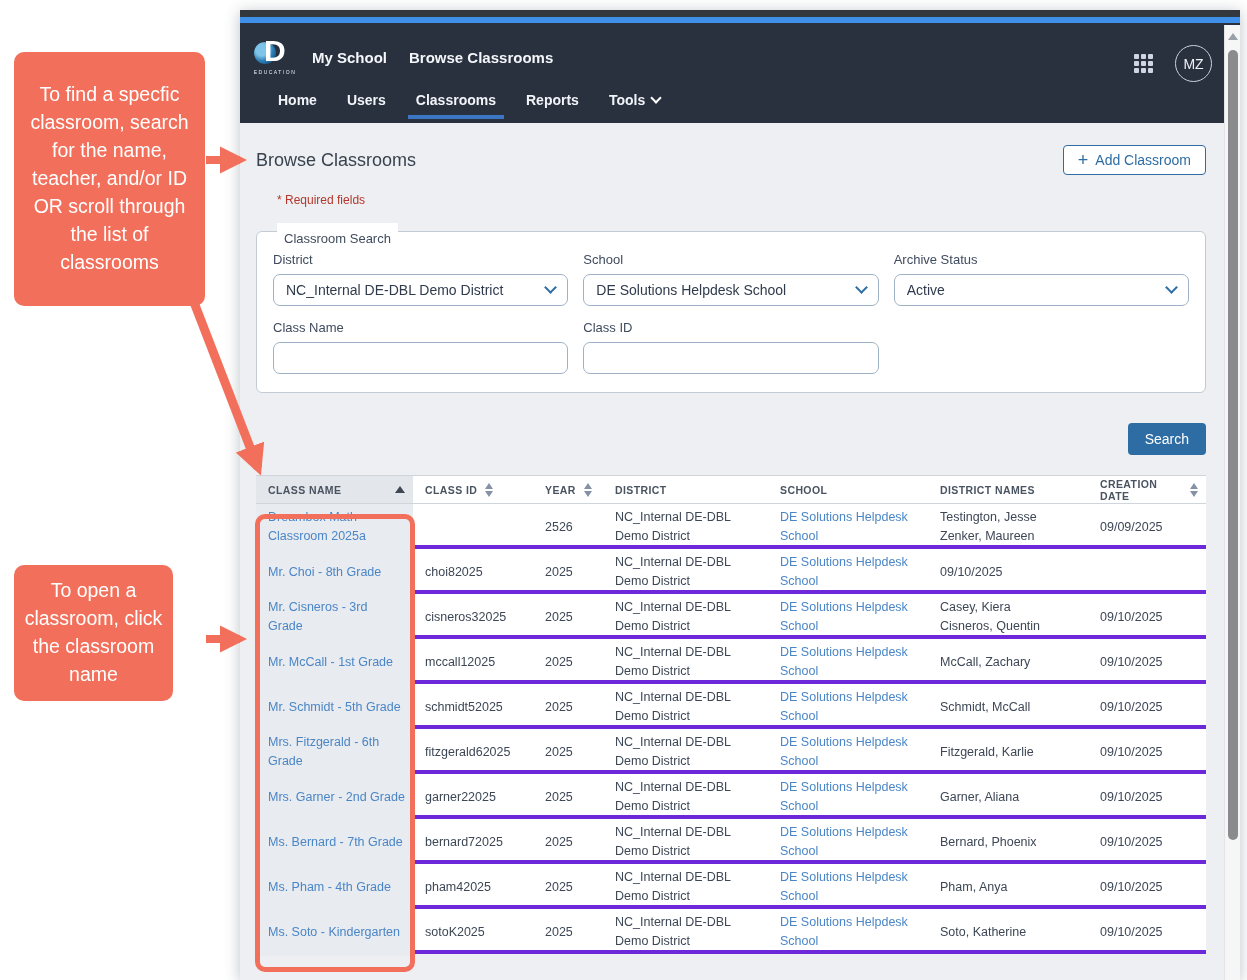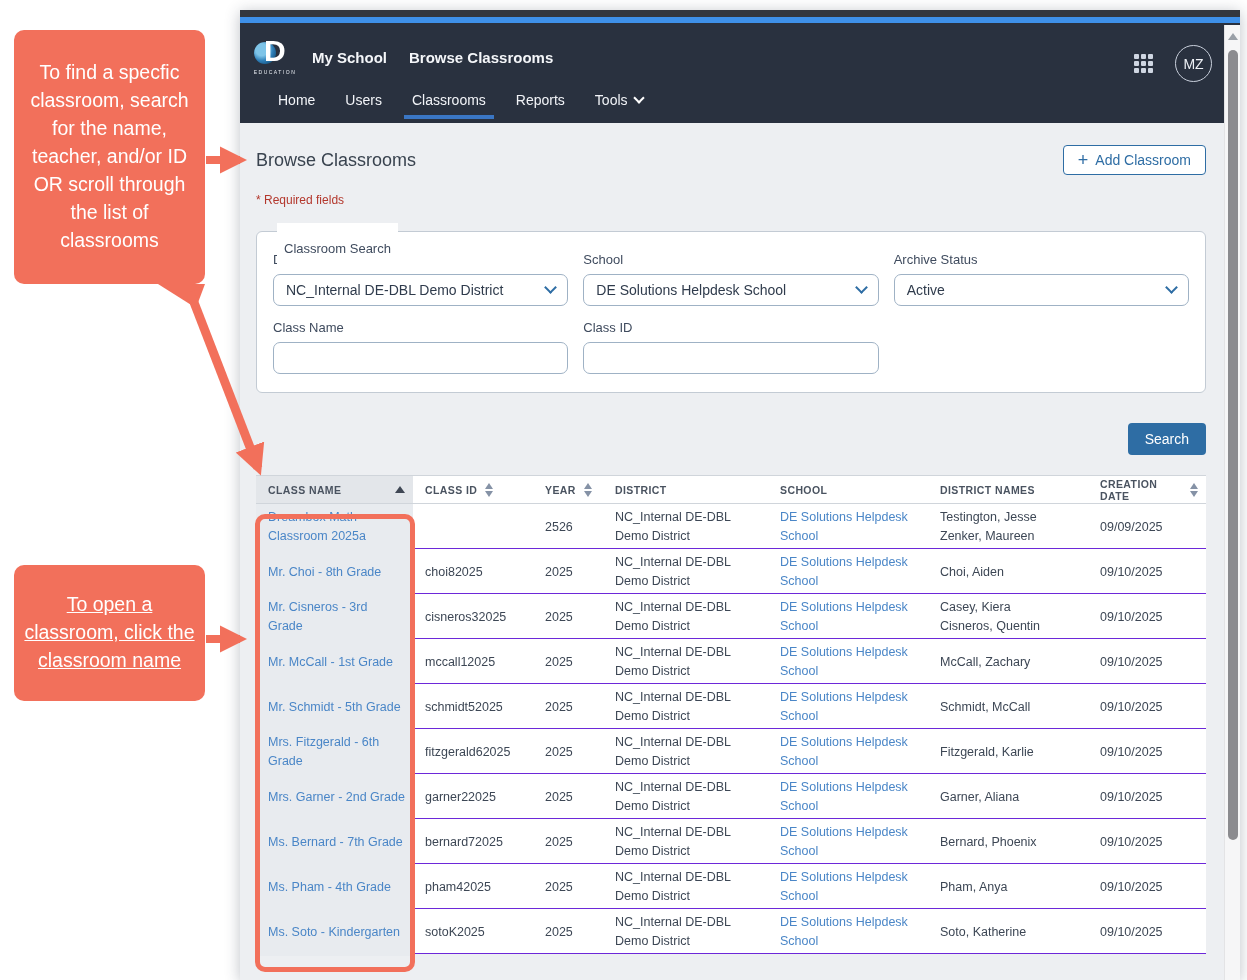--- a/index.html
+++ b/index.html
@@ -22,38 +22,38 @@
            background:radial-gradient(circle at 35% 35%, #7ec4e8 0 30%, #2e7fb8 55%, #1c5e8e 75%, #2f7a3d 100%); }
   .dee { position:absolute; left:10px; top:-4px; color:#fff; font-size:30px; font-weight:700; line-height:1; }
   .logo-sub { font-size:5px; letter-spacing:1.5px; color:#e8ecf2; margin-top:3px; }
   .brand-titles { display:flex; gap:22px; align-items:center; font-size:15px; font-weight:600; color:#f4f6f9; }
   .nav-right { position:absolute; right:28px; top:22px; display:flex; align-items:center; gap:22px; }
   .grid-icon { display:grid; grid-template-columns:repeat(3,5px); grid-template-rows:repeat(3,5px); gap:2px; }
   .grid-icon i { background:#cfd6e2; border-radius:1px; }
   .avatar { width:37px; height:37px; border-radius:50%; border:1.5px solid #c8cfdb;
             display:flex; align-items:center; justify-content:center; font-size:14px; color:#eef1f6; }
   .tabsrow { display:flex; gap:30px; padding-left:38px; height:38px; align-items:center; }
-  .tab { font-size:14px; font-weight:400; color:#f2f4f8; position:relative; height:38px;
+  .tab { font-size:14px; font-weight:700; color:#f2f4f8; position:relative; height:38px;
          display:flex; align-items:center; gap:7px; cursor:pointer; }
   .tab.active::after { content:""; position:absolute; left:-8px; right:-8px; bottom:0; height:4px; background:#3a76c4; }
   .caret { width:8px; height:8px; border-right:2px solid #fff; border-bottom:2px solid #fff;
            transform:rotate(45deg); margin-top:-4px; }
 
   
   .content { position:relative; padding:0 34px 0 16px; }
   .pagehead { display:flex; justify-content:space-between; align-items:center; margin-top:22px; }
   .page-title { font-size:18px; color:#39434f; }
   .btn-outline { display:flex; align-items:center; gap:7px; border:1px solid #2e6da4; color:#2e6da4;
                  background:#fff; border-radius:4px; font-size:14px; padding:5px 14px; cursor:pointer; }
   .plus { font-size:18px; font-weight:400; line-height:1; }
-  .required { color:#b3372c; font-size:12px; margin-top:18px; }
+  .required { color:#b3372c; font-size:12px; margin-top:18px;margin-left:21px; }
 
   .search-panel { position:relative; margin-top:24px; background:#fff; border:1px solid #c3cbd4;
                   border-radius:6px; padding:20px 16px 18px 16px; }
-  .legend { position:absolute; top:-9px; left:20px; background:#fff; padding:18px 7px;
+  .legend { position:absolute; top:-9px; left:20px; background:#fff; padding:8px 7px;
             font-size:13px; color:#3f4b5e; }
   .fields { display:grid; grid-template-columns:1fr 1fr 1fr; column-gap:15px; row-gap:14px; }
   .field label { display:block; font-size:13px; color:#3f4b5e; margin-bottom:7px; }
   .select, .tinput { height:32px; border:1px solid #9fb2c5; border-radius:7px; background:#fff;
                      width:100%; font-size:14px; color:#2f3b4c; }
   .select { display:flex; align-items:center; justify-content:space-between; padding:0 12px; cursor:pointer; }
   .sel-caret { width:9px; height:9px; border-right:2px solid #2e6da4; border-bottom:2px solid #2e6da4;
                transform:rotate(45deg); margin-top:-5px; }
   .tinput { padding:0 12px; outline:none; }
 
@@ -68,39 +68,39 @@
   .th { display:flex; align-items:center; gap:8px; padding:0 8px 0 12px; font-size:10.5px;
         letter-spacing:.4px; color:#4a5360; font-weight:700; cursor:pointer; }
   .th.sorted { background:#e3e6ea; justify-content:space-between; }
   .sort-asc { width:0; height:0; border-left:5px solid transparent; border-right:5px solid transparent;
               border-bottom:7px solid #3f4754; }
   .sort-both { display:flex; flex-direction:column; gap:2px; }
   .sort-both b.up { width:0; height:0; border-left:4.5px solid transparent; border-right:4.5px solid transparent;
                     border-bottom:6px solid #8592a6; }
   .sort-both b.dn { width:0; height:0; border-left:4.5px solid transparent; border-right:4.5px solid transparent;
                     border-top:6px solid #8592a6; }
-  .trow { border-bottom:1px solid #6d28d9; height:45px; }
+  .trow { border-bottom:4px solid #6d28d9; height:45px; }
   .td { display:flex; flex-direction:column; justify-content:center; padding:4px 8px 4px 12px;
         font-size:12.5px; color:#3d4755; line-height:1.55; }
   .td a { color:#4a86c7; text-decoration:none; cursor:pointer; }
   .td-name { background:#e8ebef; }
 
   
   .scrollbar { position:absolute; right:0; top:15px; bottom:0; width:16px; background:#f6f6f7;
                border-left:1px solid #e3e3e5; }
   .sb-up { width:0; height:0; border-left:5px solid transparent; border-right:5px solid transparent;
            border-bottom:7px solid #9aa0a8; margin:8px auto 0 auto; }
   .sb-thumb { position:absolute; left:3px; top:25px; width:10px; height:790px; background:#8b8b8f; border-radius:5px; }
 
   
   .callout { position:absolute; background:#f2705b; border-radius:10px; color:#fff;
              display:flex; align-items:center; justify-content:center; text-align:center;
              font-size:19.5px; line-height:1.43; padding:12px 8px; z-index:30; }
-  .callout1 { left:14px; top:30px; width:191px; height:254px; }
-  .callout2 { left:14px; top:565px; width:191px; height:136px;text-decoration:underline; }
+  .callout1 { left:14px; top:52px; width:191px; height:254px; }
+  .callout2 { left:14px; top:565px; width:159px; height:136px; }
   .col-outline { position:absolute; left:255px; top:514px; width:160px; height:458px;
                  border:5px solid #f2705b; border-radius:10px; z-index:25; pointer-events:none; }
   .arrows { position:absolute; left:0; top:0; width:1247px; height:980px; z-index:28; pointer-events:none; }
 </style>
 </head>
 <body>
 
 <div class="app">
   <div class="strip-dark"></div>
   <div class="strip-blue"></div>
@@ -250,23 +250,20 @@
           </div>
           <div class="trow">
             <div class="td td-name">
               <a>Mr. Choi - 8th Grade</a>
             </div>
             <div class="td">choi82025</div>
             <div class="td">2025</div>
             <div class="td">NC_Internal DE-DBL Demo District</div>
             <div class="td">
               <a>DE Solutions Helpdesk School</a>
-            </div>
-            <div class="td">
-              <div>Choi, Aiden</div>
             </div>
             <div class="td">09/10/2025</div>
           </div>
           <div class="trow">
             <div class="td td-name">
               <a>Mr. Cisneros - 3rd Grade</a>
             </div>
             <div class="td">cisneros32025</div>
             <div class="td">2025</div>
             <div class="td">NC_Internal DE-DBL Demo District</div>

